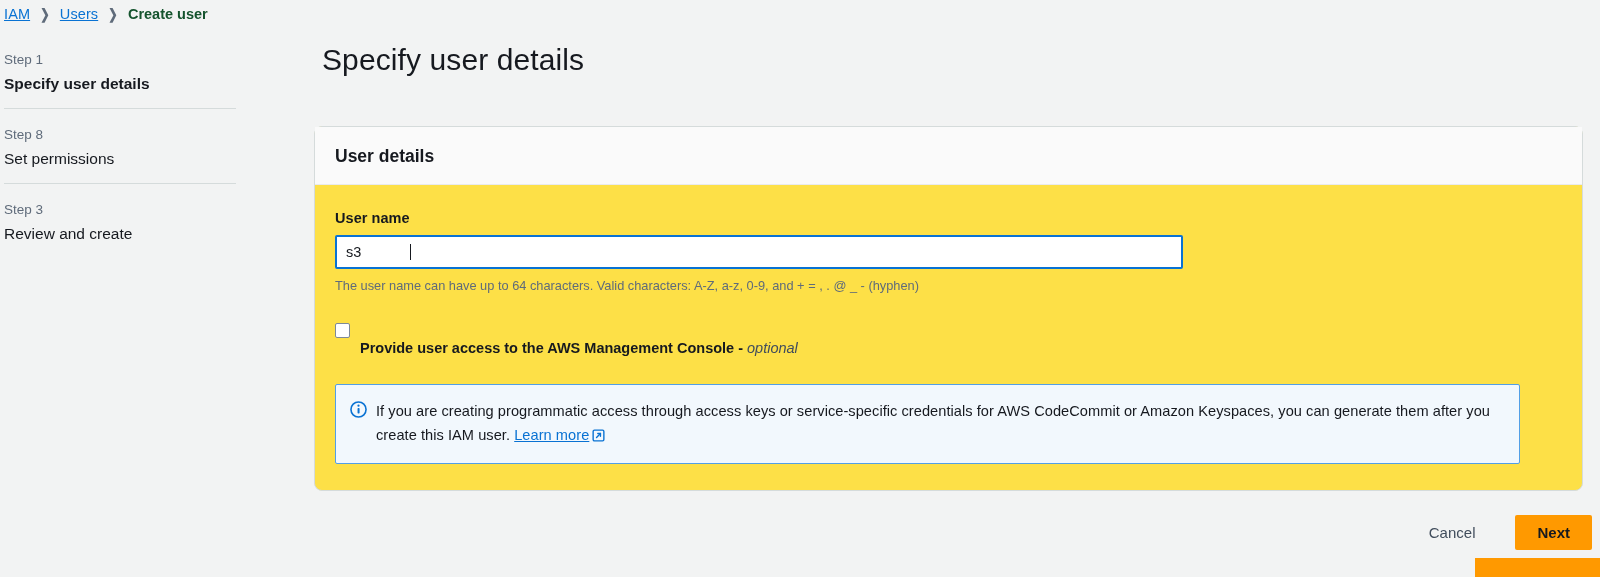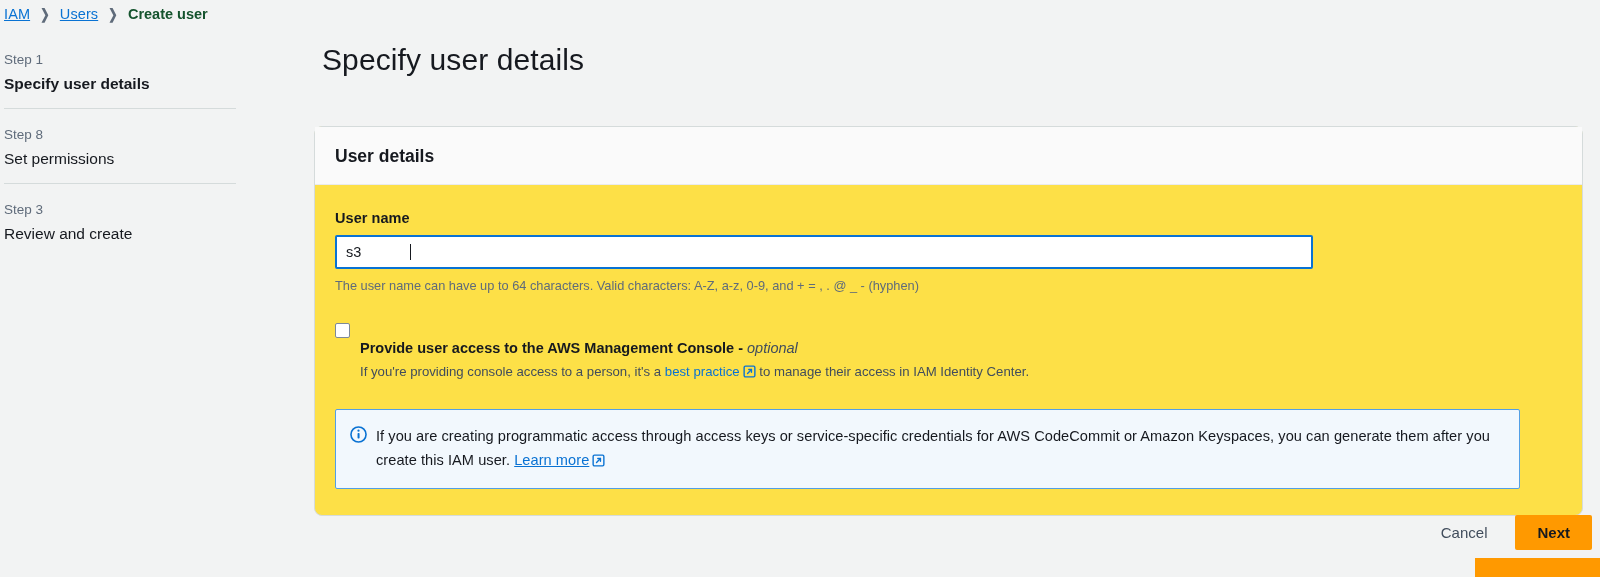--- a/index.html
+++ b/index.html
@@ -114,21 +114,21 @@
   .field-label {
     font-size: 14.5px;
     font-weight: 700;
     color: #16191f;
     line-height: 20px;
     margin-bottom: 7px;
     letter-spacing: .05px;
   }
   .text-input {
     position: relative;
-    width: 978px;
+    width: 848px;
     height: 34px;
     border: 2px solid #0972d3;
     border-radius: 2px;
     background: #ffffff;
     display: flex;
     align-items: center;
     padding: 0 9px;
     font-size: 14.5px;
     color: #16191f;
     gap: 48px;
@@ -218,21 +218,21 @@
     line-height: 24px;
     letter-spacing: .05px;
   }
 
   
   .actions {
     position: absolute;
     right: 8px; top: 515px;
     display: flex;
     align-items: center;
-    gap: 16px;
+    gap: 28px;
   }
   .btn-cancel {
     font-size: 15px;
     color: #414d5c;
     background: transparent;
     border: none;
     padding: 6px 12px;
     cursor: pointer;
     font-family: "Liberation Sans", sans-serif;
   }
@@ -307,27 +307,20 @@
           <span class="caret"></span>
         </div>
         <div class="field-help">The user name can have up to 64 characters. Valid characters: A-Z, a-z, 0-9, and + = , . @ _ - (hyphen)</div>
       </div>
 
       <div class="check-row">
         <div class="checkbox"></div>
         <div class="check-texts">
           <div class="check-label">
             <span>Provide user access to the AWS Management Console - </span><span class="opt">optional</span>
-          </div>
-          <div class="check-desc">
-            <span>If you're providing console access to a person, it's a </span><a class="inline-link">best practice</a><span class="ext"><svg width="13" height="13" viewBox="0 0 16 16">
-                  <rect x="1.4" y="1.4" width="13.2" height="13.2" rx="1.6" fill="none" stroke="#0972d3" stroke-width="1.7"></rect>
-                  <path d="M5.6 10.4 L10.4 5.6" stroke="#0972d3" stroke-width="1.7" stroke-linecap="round"></path>
-                  <path d="M7.1 5.6 H10.4 V8.9" fill="none" stroke="#0972d3" stroke-width="1.7" stroke-linecap="round" stroke-linejoin="round"></path>
-                </svg></span><span> to manage their access in IAM Identity Center.</span>
           </div>
         </div>
       </div>
 
       <div class="alert">
         <span class="alert-icon">
           <svg width="17" height="17" viewBox="0 0 16 16">
             <circle cx="8" cy="8" r="7.1" fill="none" stroke="#0972d3" stroke-width="1.5"></circle>
             <circle cx="8" cy="4.4" r="1.05" fill="#0972d3"></circle>
             <rect x="7.1" y="6.5" width="1.9" height="5.3" rx=".7" fill="#0972d3"></rect>

